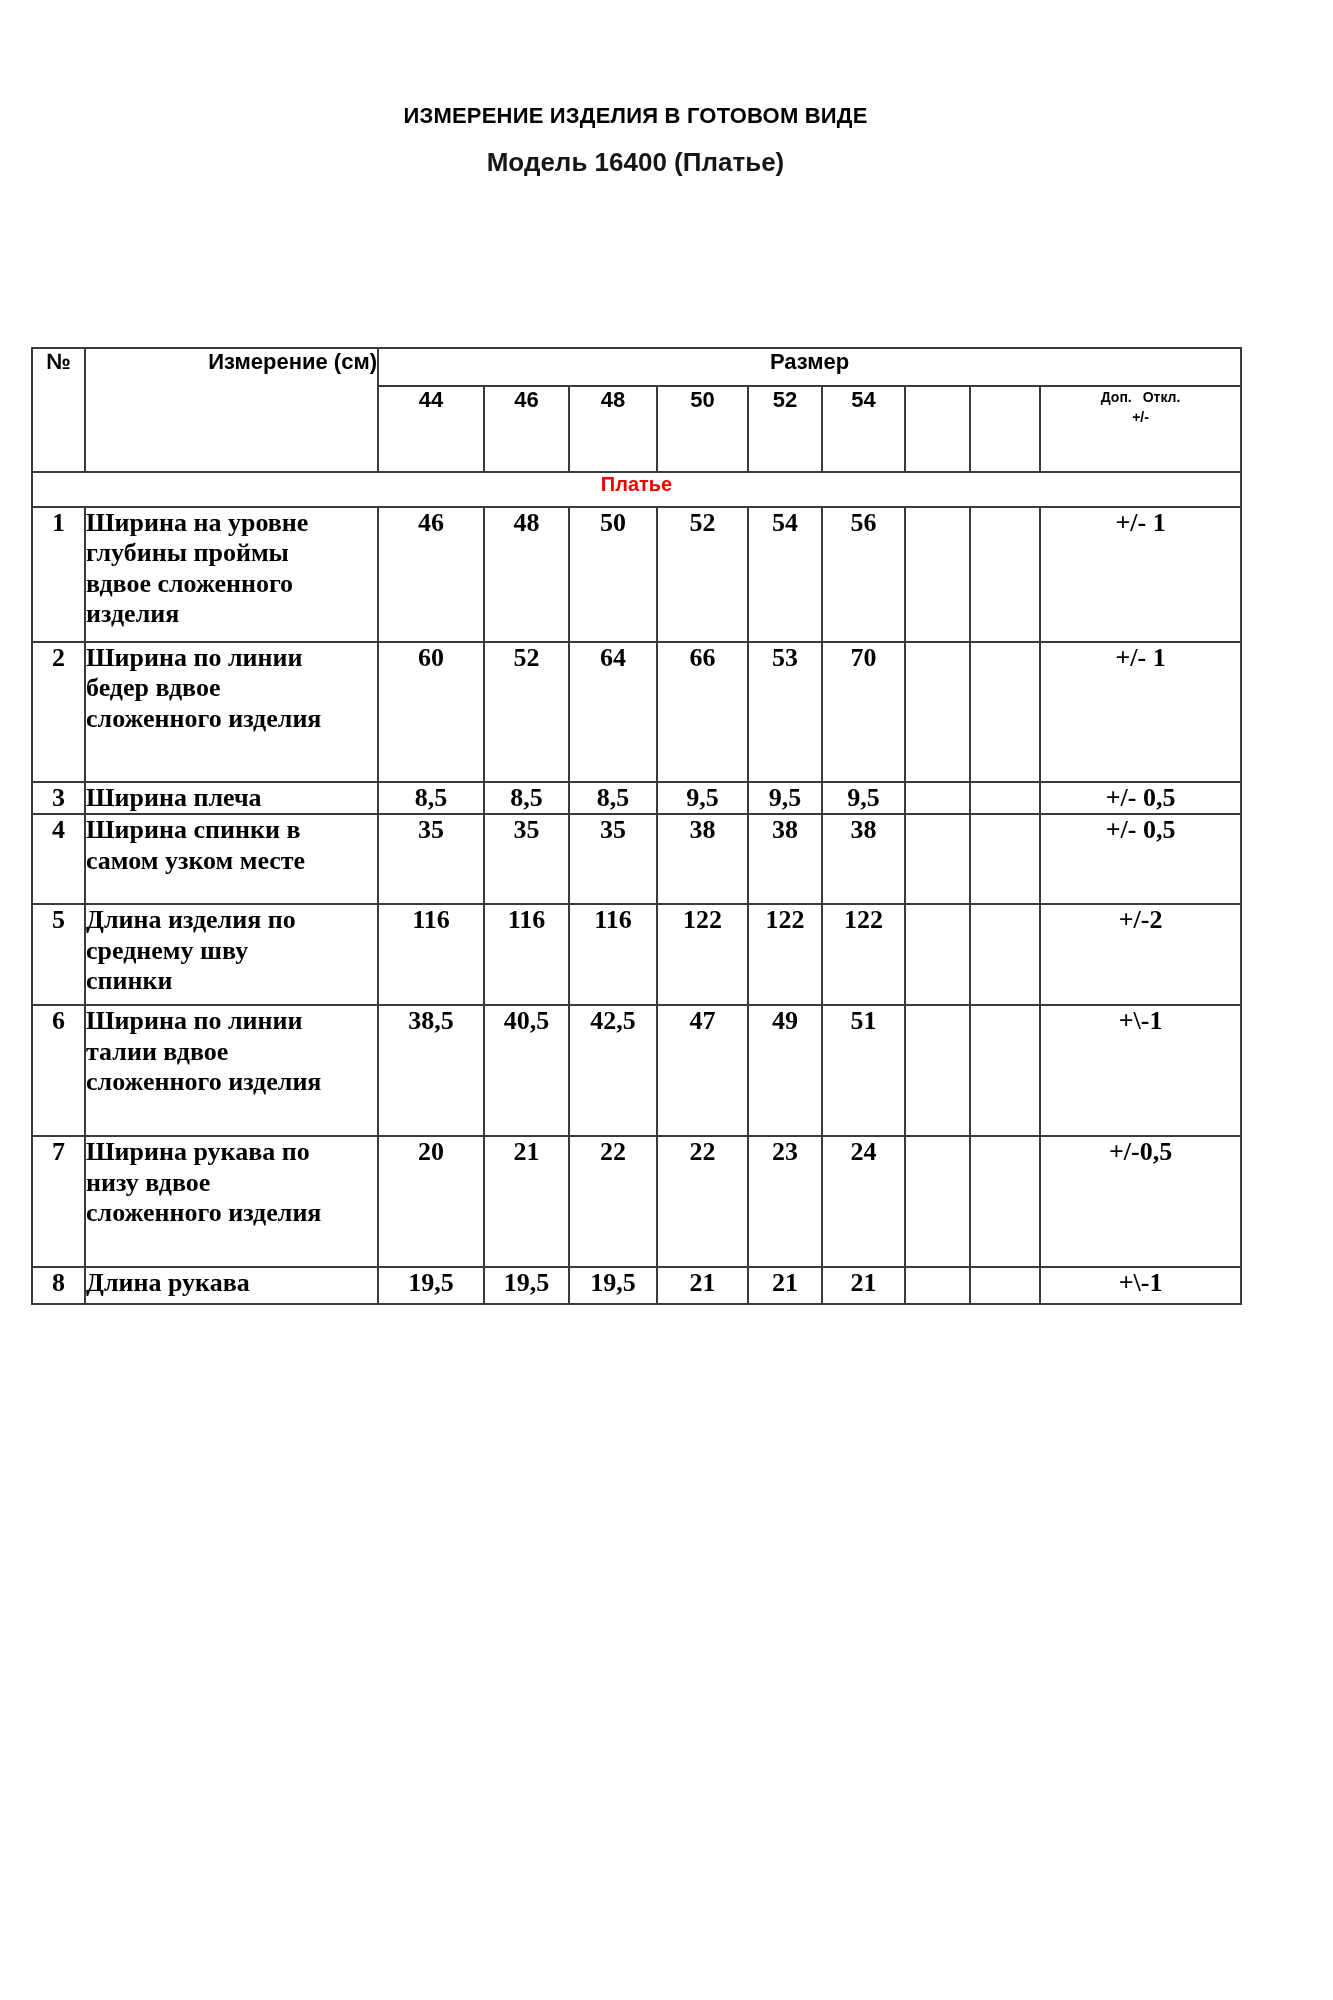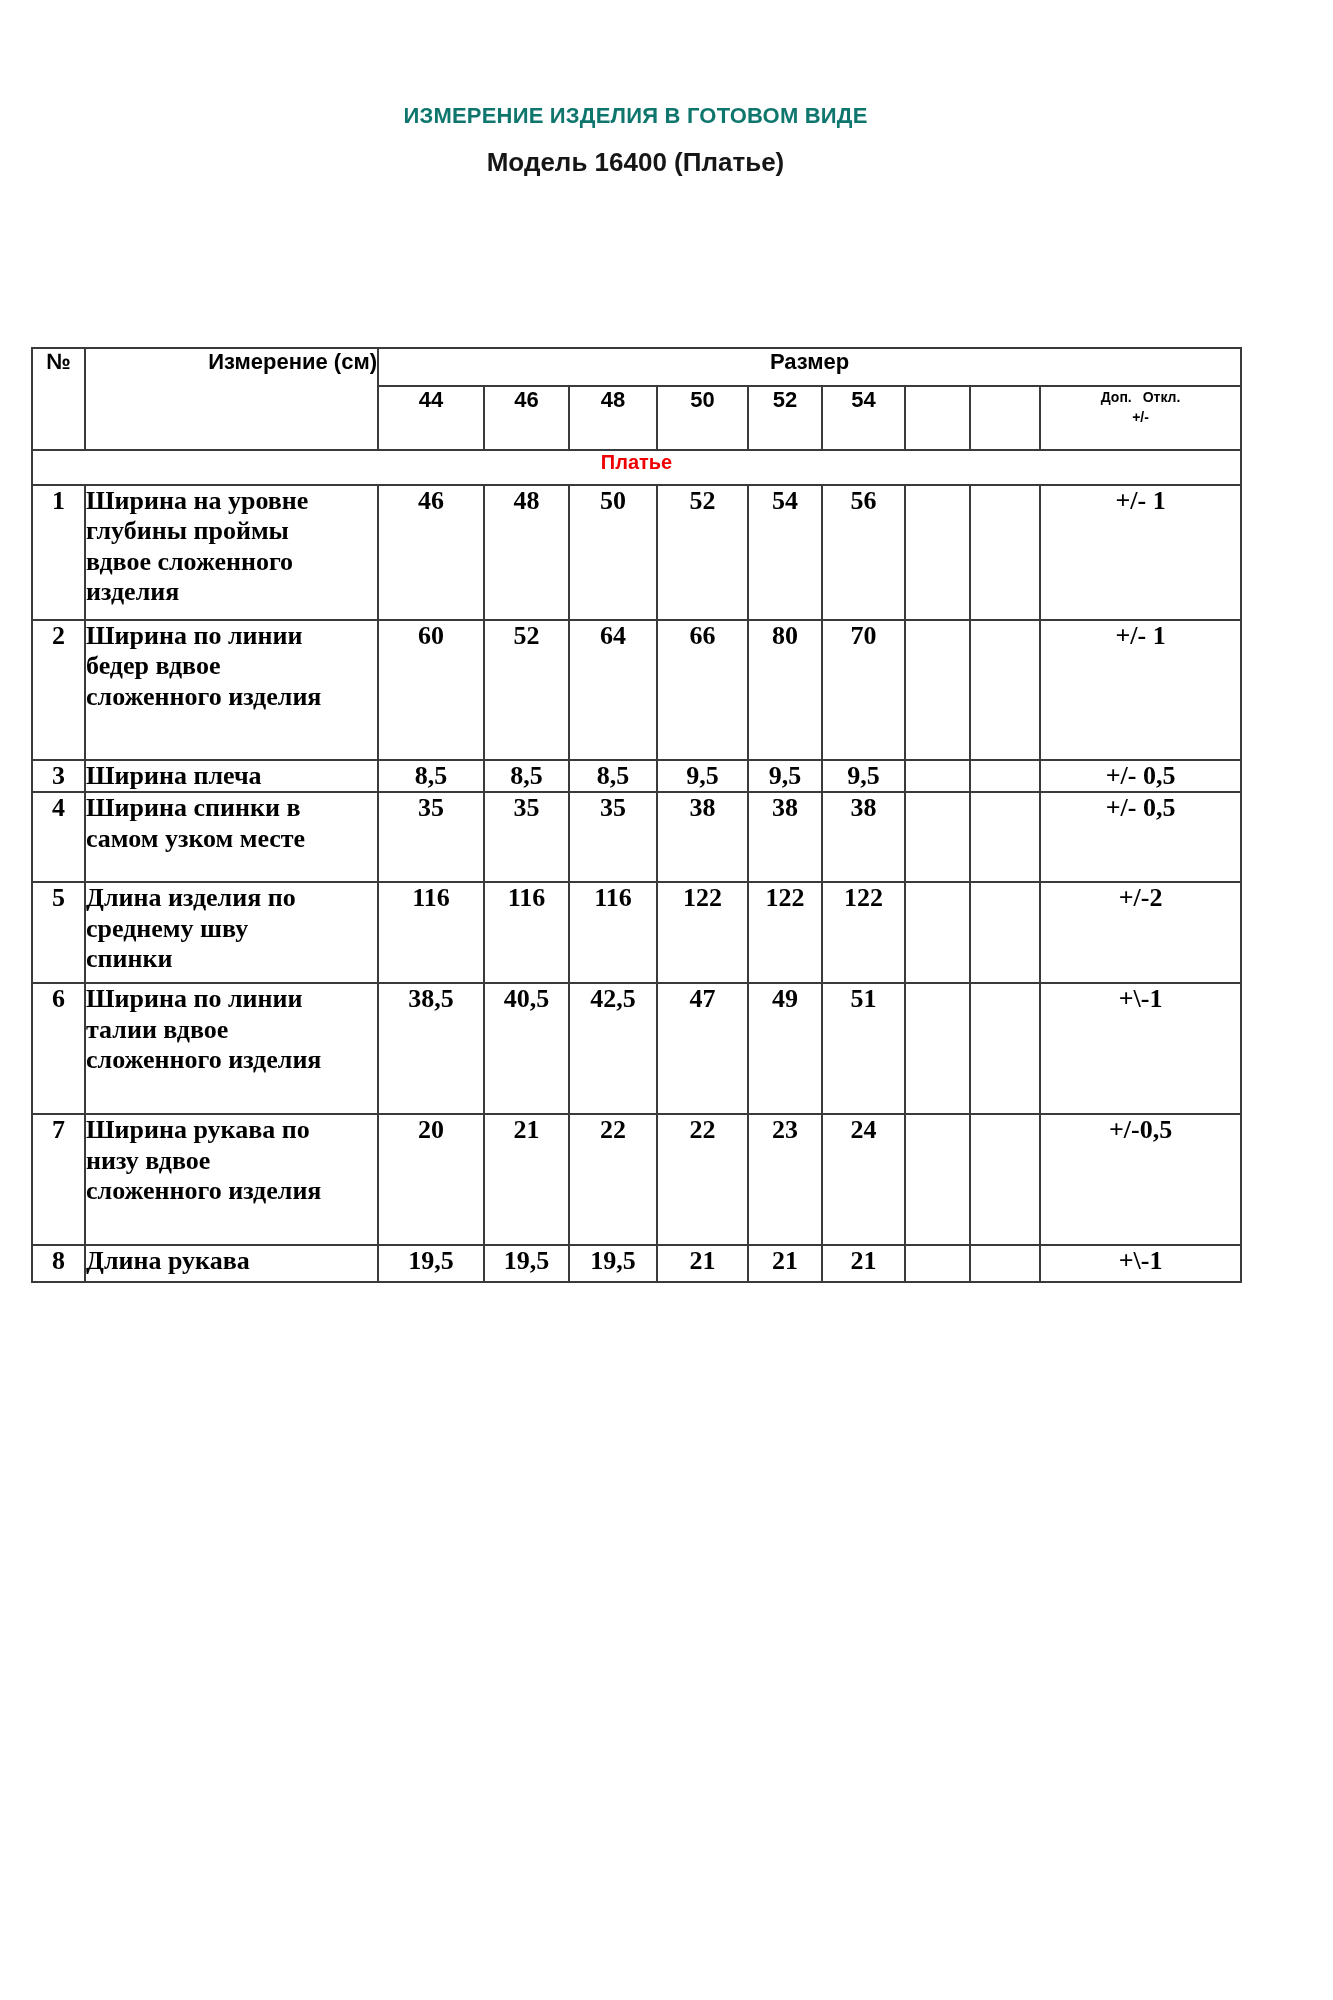--- a/index.html
+++ b/index.html
@@ -13,21 +13,21 @@
     color: #000;
     overflow: hidden;
   }
   .doc-title {
     position: absolute;
     left: 31px; top: 103px;
     width: 1209px;
     text-align: center;
     font-size: 22px;
     font-weight: bold;
-    color: #0f766e;
+    color: #000000;
     letter-spacing: 0.2px;
   }
   .doc-subtitle {
     position: absolute;
     left: 31px; top: 147px;
     width: 1209px;
     text-align: center;
     font-size: 26px;
     font-weight: bold;
     color: #161616;
@@ -95,21 +95,21 @@
     line-height: 1.17;
     white-space: pre-line;
   }
   td.b-val, td.b-tol {
     font-family: "Liberation Serif", serif;
     font-size: 26px; font-weight: bold; text-align: center;
     padding-top: 2px;
     line-height: 1.15;
   }
   tr.row-ha { height: 38px; }
-  tr.row-hb { height: 64px; padding-left: 40px; }
+  tr.row-hb { height: 86px; padding-left: 40px; }
   tr.row-section { height: 35px; margin-top: 28px; }
   tr.row-r1 { height: 135px; }
   tr.row-r2 { height: 140px; }
   tr.row-r3 { height: 30px; }
   tr.row-r4 { height: 90px; }
   tr.row-r5 { height: 101px; }
   tr.row-r6 { height: 131px; }
   tr.row-r7 { height: 131px; }
   tr.row-r8 { height: 37px; }
 </style>
@@ -181,21 +181,21 @@
 
     <tr class="row-r2">
       <td class="b-num">2</td>
       <td class="b-label">Ширина по линии
 бедер вдвое
 сложенного изделия</td>
       <td class="b-val">60</td>
       <td class="b-val">52</td>
       <td class="b-val">64</td>
       <td class="b-val">66</td>
-      <td class="b-val">80</td>
+      <td class="b-val">53</td>
       <td class="b-val">70</td>
       <td></td>
       <td></td>
       <td class="b-tol">+/- 1</td>
     </tr>
 
     <tr class="row-r3">
       <td class="b-num">3</td>
       <td class="b-label">Ширина плеча</td>
       <td class="b-val">8,5</td>

